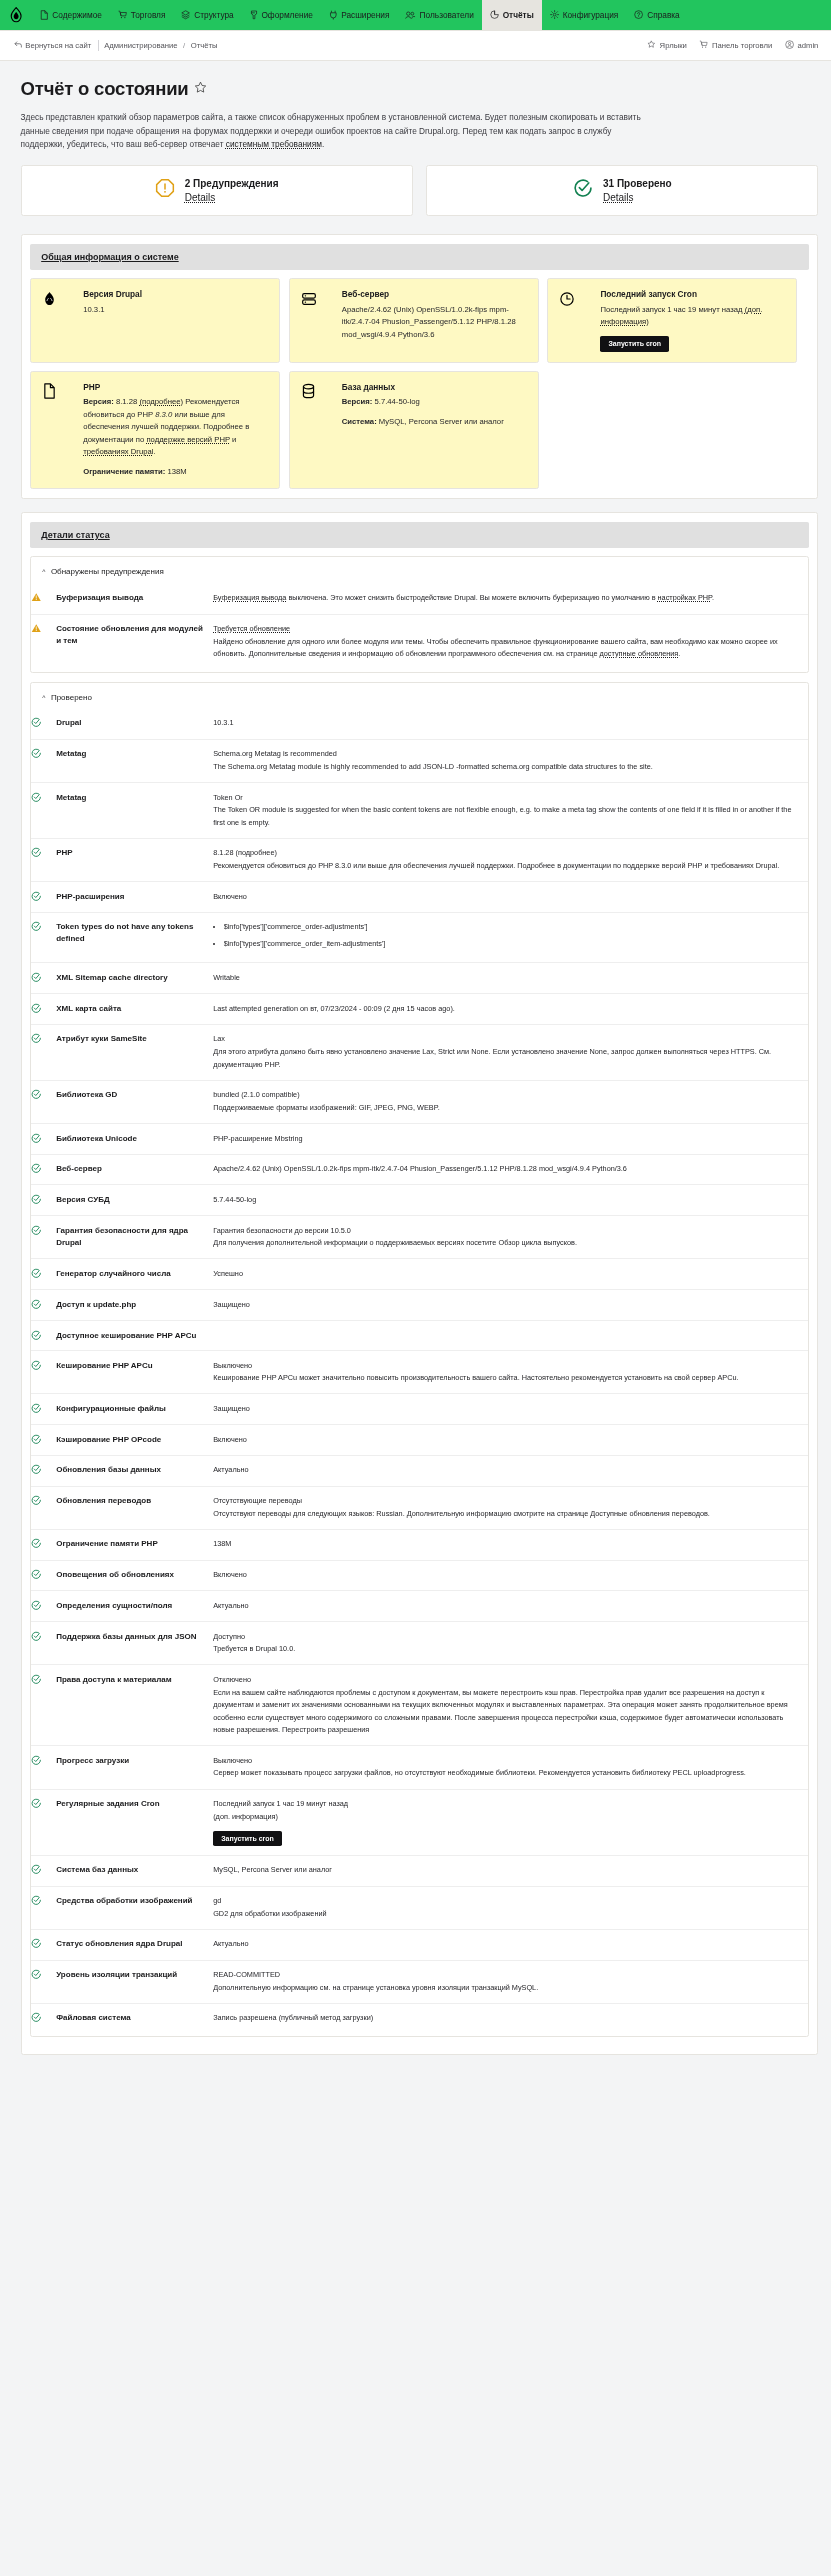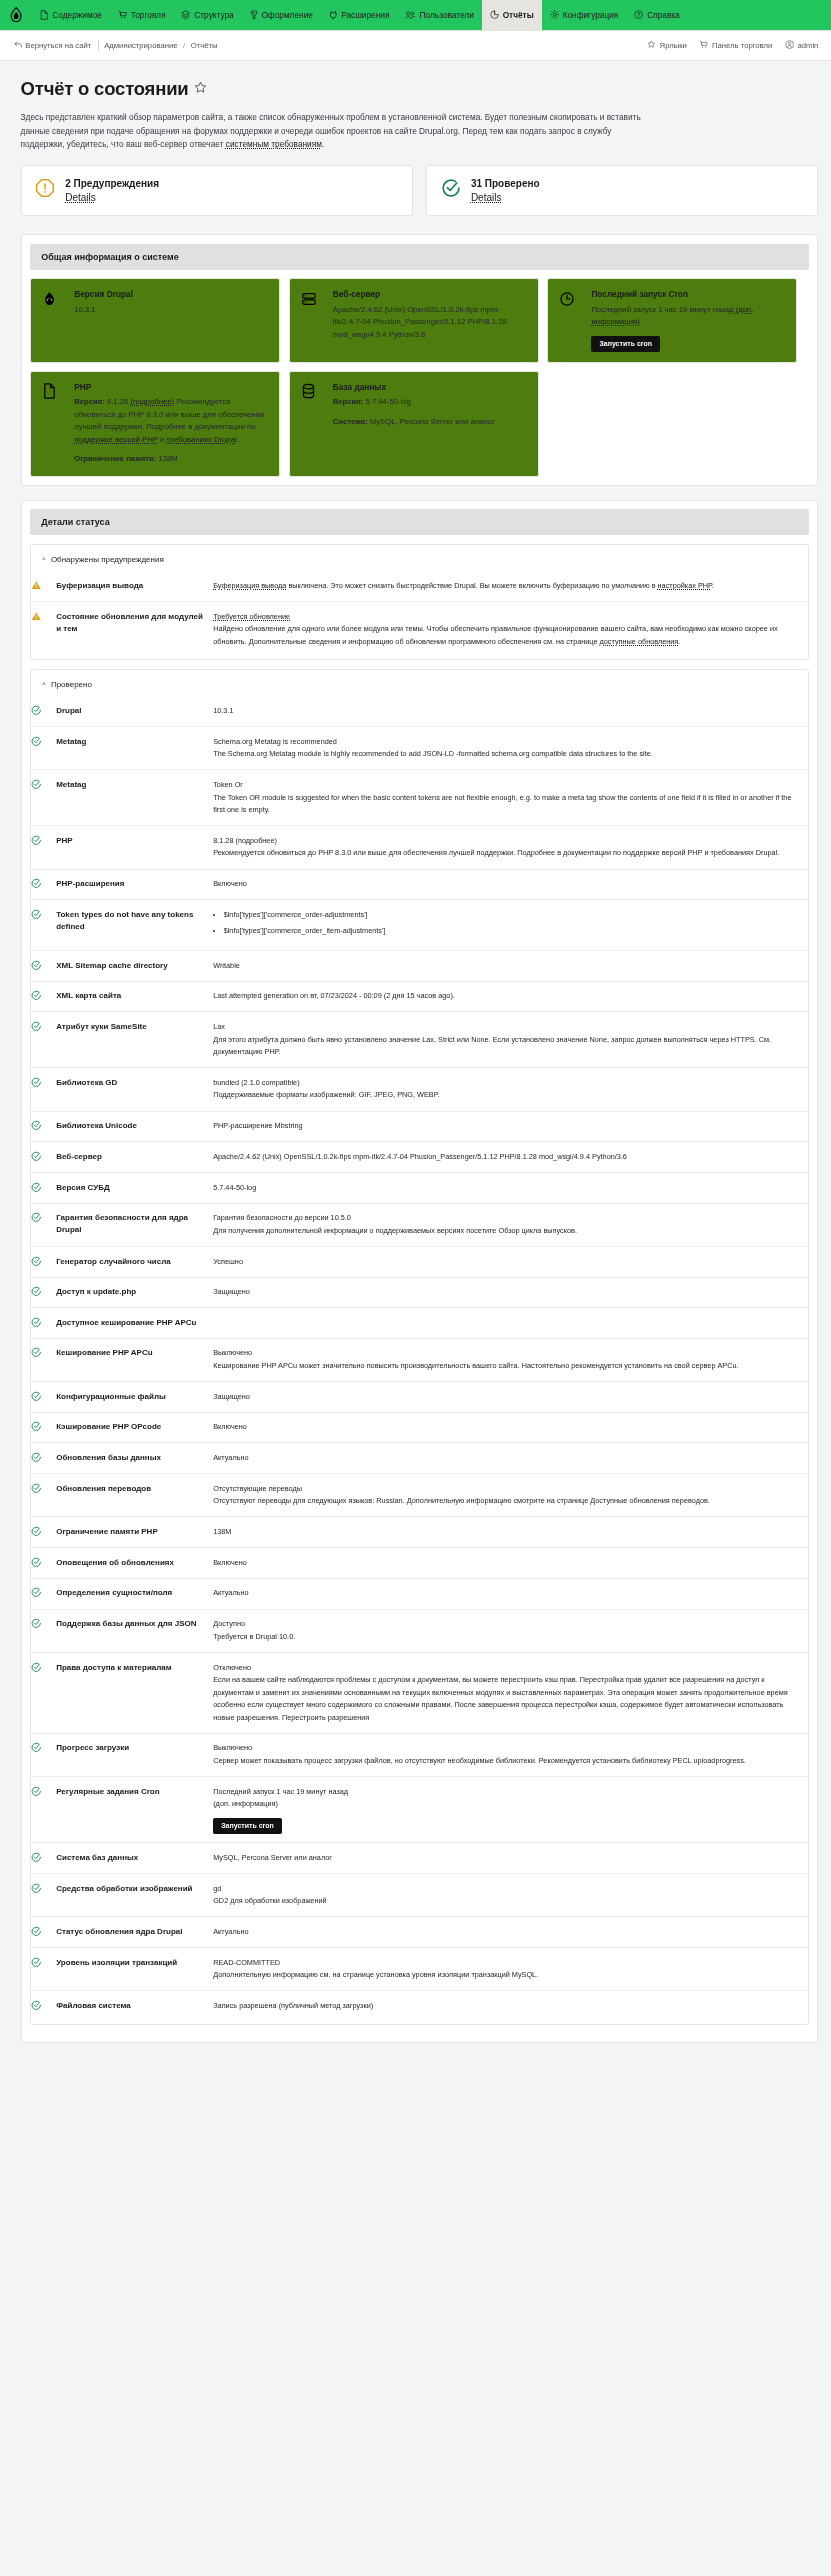--- a/index.html
+++ b/index.html
@@ -64,40 +64,42 @@
     margin: 0 0 13.6px 0; max-width: 629px;
   }
   a.link { color: #1b1b1d; text-decoration: underline; text-decoration-style: dotted; cursor: pointer; }
 
   
   .summary { display: flex; gap: 13.6px; margin-bottom: 18.5px; }
   .sum-card {
     flex: 1; background: #fff; border: 0.6px solid #e6e4df; border-radius: 2.5px;
     padding: 11.7px 13.6px; display: flex; gap: 10px; align-items: flex-start;
     min-height: 48px;
+    justify-content: center;
   }
   .sum-txt .sum-title { font-size: 10px; font-weight: bold; margin-bottom: 3.1px; }
 
   
   .panel {
     background: #fff; border: 0.6px solid #e6e4df; border-radius: 2.5px;
     padding: 8.6px; margin-bottom: 13.6px;
   }
   .panel-head {
     background: #e0e0e0; border-radius: 1.8px;
     padding: 8px 11px; font-size: 9px; font-weight: bold;
     margin-bottom: 8.6px;
+    text-decoration: underline;
   }
 
   
   .info-grid { display: flex; flex-wrap: wrap; gap: 8.6px; }
   .info-card {
-    background: #4d7c0f; border: 0.6px solid #e6e4df; border-radius: 2.5px;
+    background: #fef9c3; border: 0.6px solid #e6e4df; border-radius: 2.5px;
     padding: 10px 11px; width: 250px;
-    display: flex; gap: 16px; align-items: flex-start;
+    display: flex; gap: 25px; align-items: flex-start;
   }
   .info-card .ic-ico { flex: 0 0 16px; padding-top: 1.2px; }
   .info-card .ic-title { font-size: 8.3px; font-weight: bold; margin-bottom: 4.3px; }
   .info-card .ic-body { font-size: 7.7px; line-height: 1.62; color: #26262a; }
   .info-card .ic-body b { font-weight: bold; }
   .ic-sub { margin-top: 6.8px; }
   .btn-dark {
     display: inline-block; background: #111113; color: #fff;
     font-size: 7px; font-weight: bold;
     border: 0; border-radius: 1.8px; padding: 4.3px 8px;

